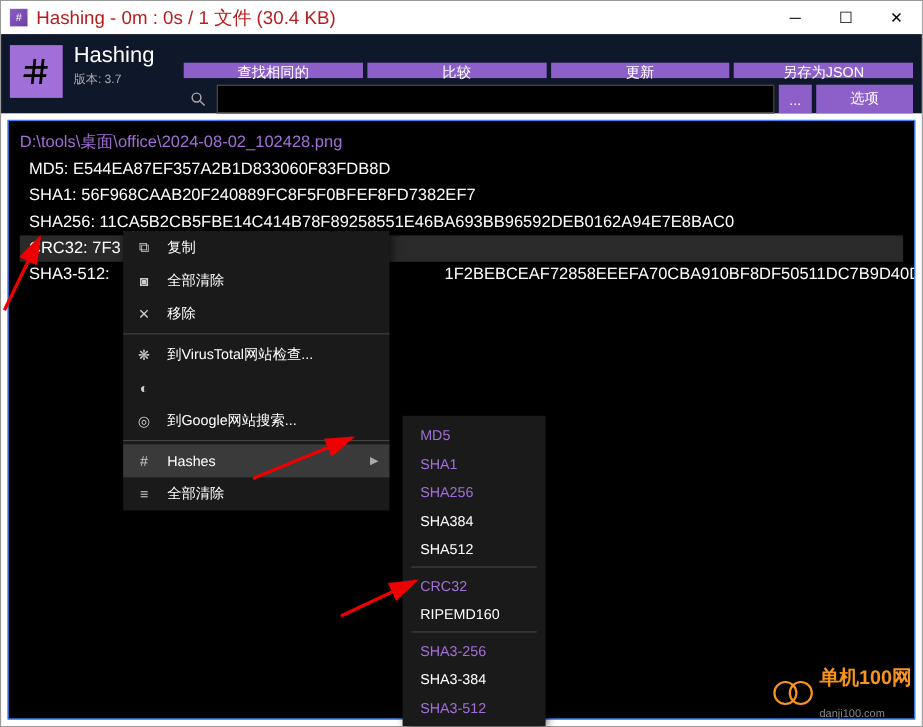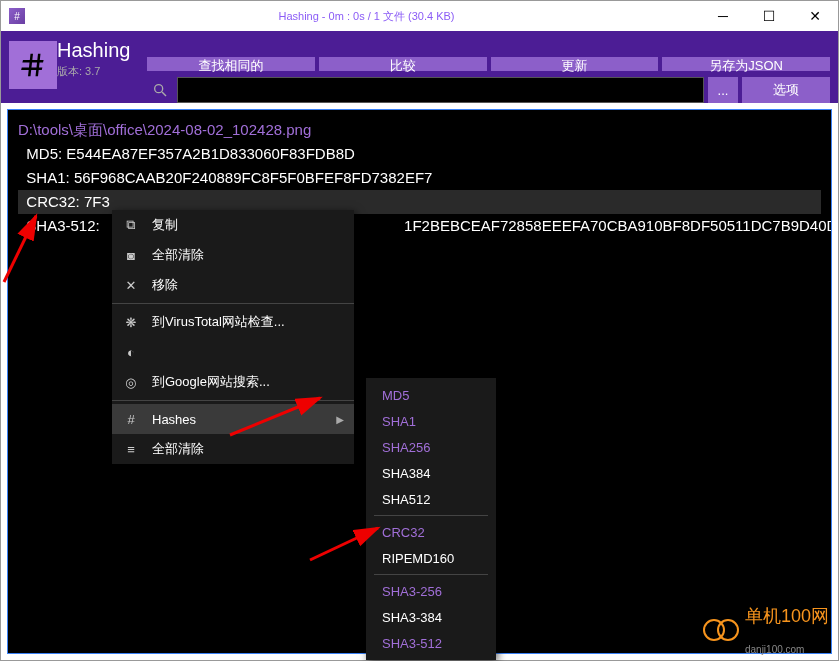--- a/index.html
+++ b/index.html
@@ -1,23 +1,23 @@
 <!DOCTYPE html>
 <html><head>
 <meta charset="utf-8">
 <style>
 * { margin: 0; padding: 0; box-sizing: border-box; font-family: "Segoe UI", Arial, sans-serif; }
 body { width: 839px; height: 661px; background: #f0f0f0; overflow: hidden; position: relative; }
 .window { width: 839px; height: 661px; background: #fff; display: flex; flex-direction: column; border: 1px solid #999; }
 .titlebar { height: 30px; background: #fff; display: flex; align-items: center; padding: 0 0 0 8px; }
 .titlebar-icon { width: 16px; height: 16px; background: linear-gradient(135deg, #8c5fc9, #6a3fa3); margin-right: 8px; display:flex;align-items:center;justify-content:center;font-size:10px;color:#fff;}
-.titlebar-text { font-size: 11px; color: #8b5cf6; flex: 1; text-align: center; }
+.titlebar-text { font-size: 17px; color: #b91c1c; flex: 1; }
 .win-controls { display: flex; }
 .win-btn { width: 46px; height: 30px; display: flex; align-items: center; justify-content: center; font-size: 14px; color: #000; cursor: default; }
-.header { background: #4c1d95; display: flex; align-items: flex-start; padding: 6px 8px 0 8px; }
+.header { background: #0f172a; display: flex; align-items: flex-start; padding: 6px 8px 0 8px; gap: 10px; }
 .app-icon { width: 48px; height: 48px; background: #a16fd8; display: flex; align-items: center; justify-content: center; margin-top: 4px; }
 .app-icon svg { width: 30px; height: 30px; }
 .app-title-block { display: flex; flex-direction: column; min-width: 90px; padding-top: 2px; }
 .app-title { color: #fff; font-size: 20px; }
 .app-version { color: #aaa; font-size: 11px; margin-top: 2px; }
 .toolbar { flex: 1; display: flex; flex-direction: column; gap: 6px; }
 .button-row { display: flex; gap: 4px; }
 .btn { flex: 1; background: #8c5fc9; color: #fff; border: none; height: 14px; font-size: 13px; cursor: pointer; margin-top: 20px; }
 .search-row { display: flex; gap: 4px; }
 .search-icon-box { width: 26px; height: 26px; display: flex; align-items: center; justify-content: center; color: #aaa; }
@@ -34,21 +34,21 @@
 .ctx-item.highlight { background: #3a3a3a; }
 .ctx-sep { height: 1px; background: #444; margin: 3px 0; }
 .ctx-arrow { position: absolute; right: 10px; color: #aaa; font-size: 10px; }
 .submenu { position: absolute; background: #1a1a1a; box-shadow: 2px 2px 8px rgba(0,0,0,.6); min-width: 130px; padding: 4px 0; }
 .sub-item { height: 26px; display: flex; align-items: center; padding: 0 16px; font-size: 13px; color: #fff; cursor: default; }
 .sub-item.purple { color: #a16fd8; }
 .sub-sep { height: 1px; background: #444; margin: 3px 8px; }
 .watermark { position: absolute; right: 10px; bottom: 6px; display: flex; align-items: center; gap: 6px; }
 .wm-circles { display:flex; gap:2px; }
 .wm-c { width: 22px; height: 22px; border: 2px solid #f7941d; border-radius: 50%; }
-.wm-text1 { color: #f7941d; font-size: 18px; font-weight: normal; }
+.wm-text1 { color: #f7941d; font-size: 18px; font-weight: bold; }
 .wm-text2 { color: #888; font-size: 10px; margin-top: 16px; }
 svg.arrow-svg { position:absolute; pointer-events:none; }
 </style>
 </head>
 <body>
 
 <div class="window">
 
   <div class="titlebar">
     <div class="titlebar-icon">#</div>
@@ -88,20 +88,21 @@
         <button class="dots-btn">...</button>
         <button class="options-btn">选项</button>
       </div>
     </div>
   </div>
 
   <div class="content">
     <div class="file-path">D:\tools\桌面\office\2024-08-02_102428.png</div>
     <div class="hash-line">&nbsp;&nbsp;<span>MD5</span>: <span>E544EA87EF357A2B1D833060F83FDB8D</span></div>
     <div class="hash-line">&nbsp;&nbsp;<span>SHA1</span>: <span>56F968CAAB20F240889FC8F5F0BFEF8FD7382EF7</span></div>
+    <div class="hash-line">&nbsp;&nbsp;<span>SHA256</span>: <span>11CA5B2CB5FBE14C414B78F89258551E46BA693BB96592DEB0162A94E7E8BAC0</span></div>
     <div class="hash-line hash-sel">&nbsp;&nbsp;<span>CRC32</span>: <span>7F3</span></div>
     <div class="hash-line">&nbsp;&nbsp;<span>SHA3-512</span>: <span style="visibility:hidden">XXXXXXXXXXXXXXXXXXXXXXXXXXXXXX</span><span>1F2BEBCEAF72858EEEFA70CBA910BF8DF50511DC7B9D40D29F243</span></div>
   </div>
 </div>
 
 <div class="context-menu" style="left:112px; top:210px;">
   <div class="ctx-item">
       <span class="icon">⧉</span>
       <span>复制</span>
     </div>

